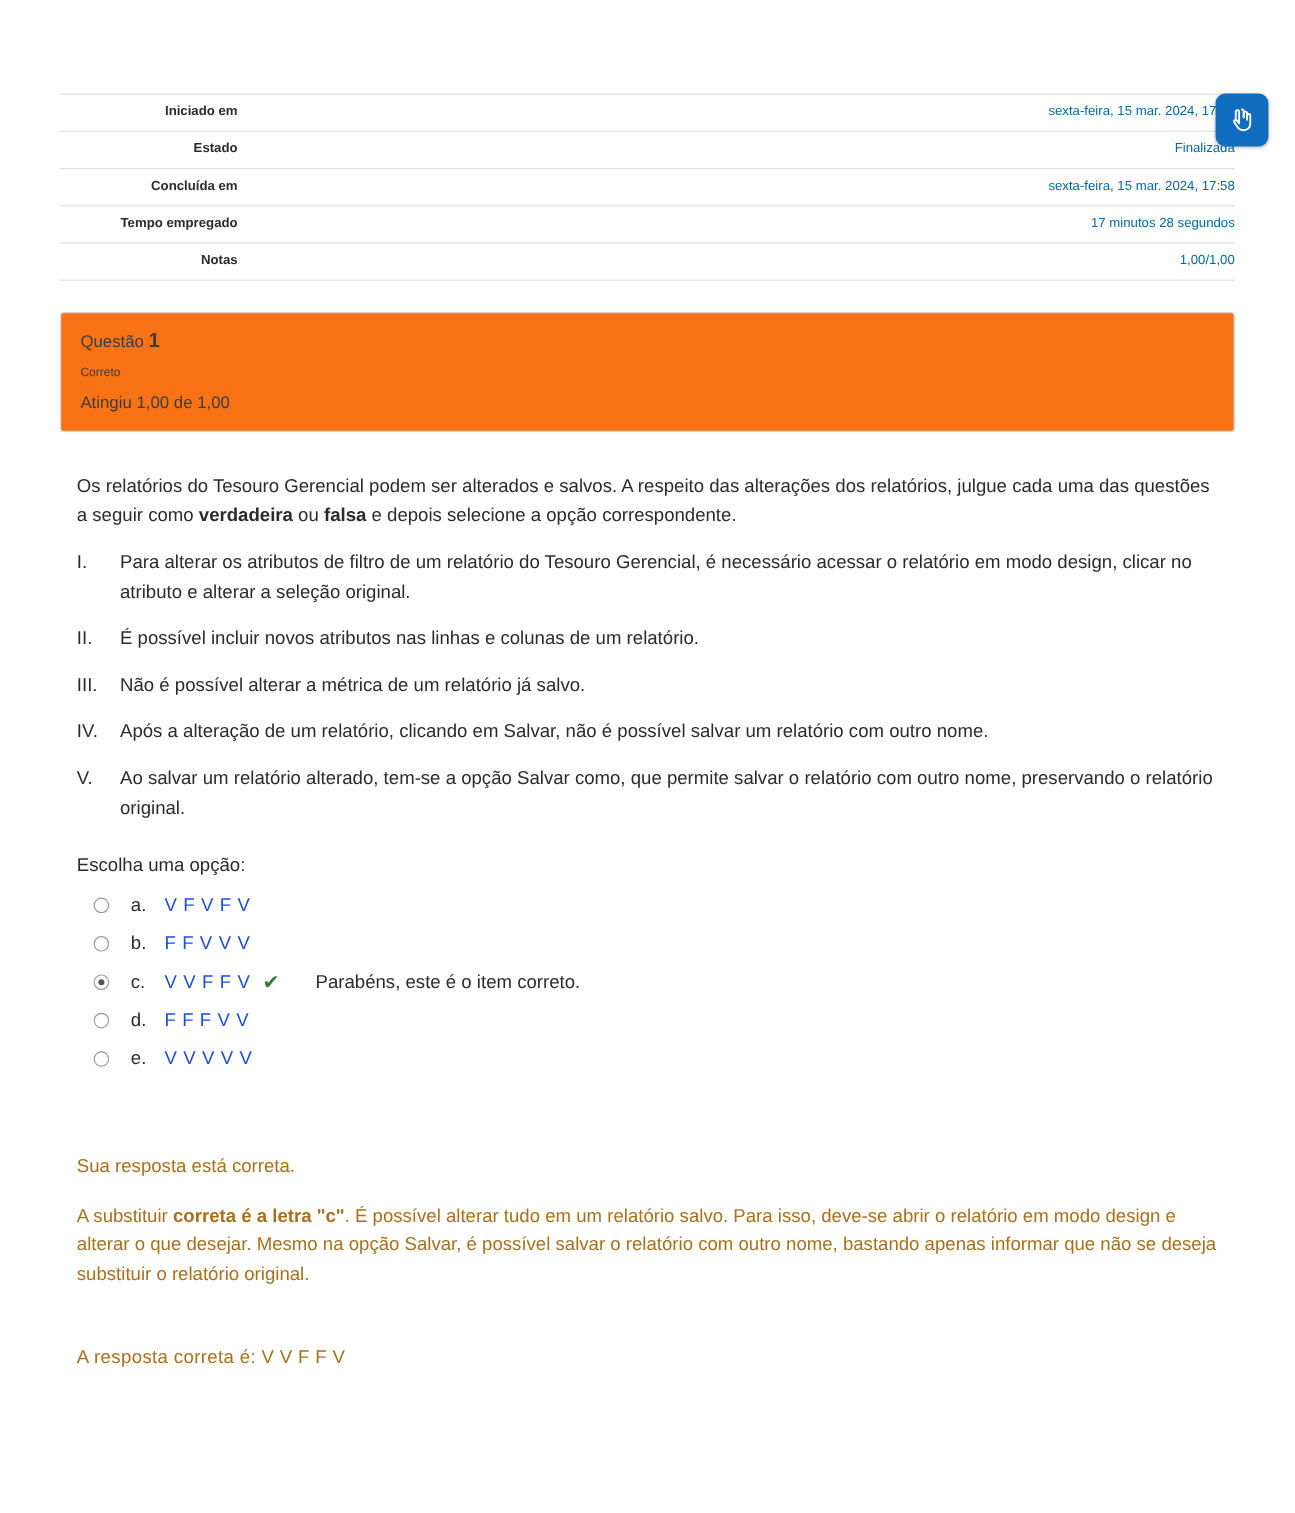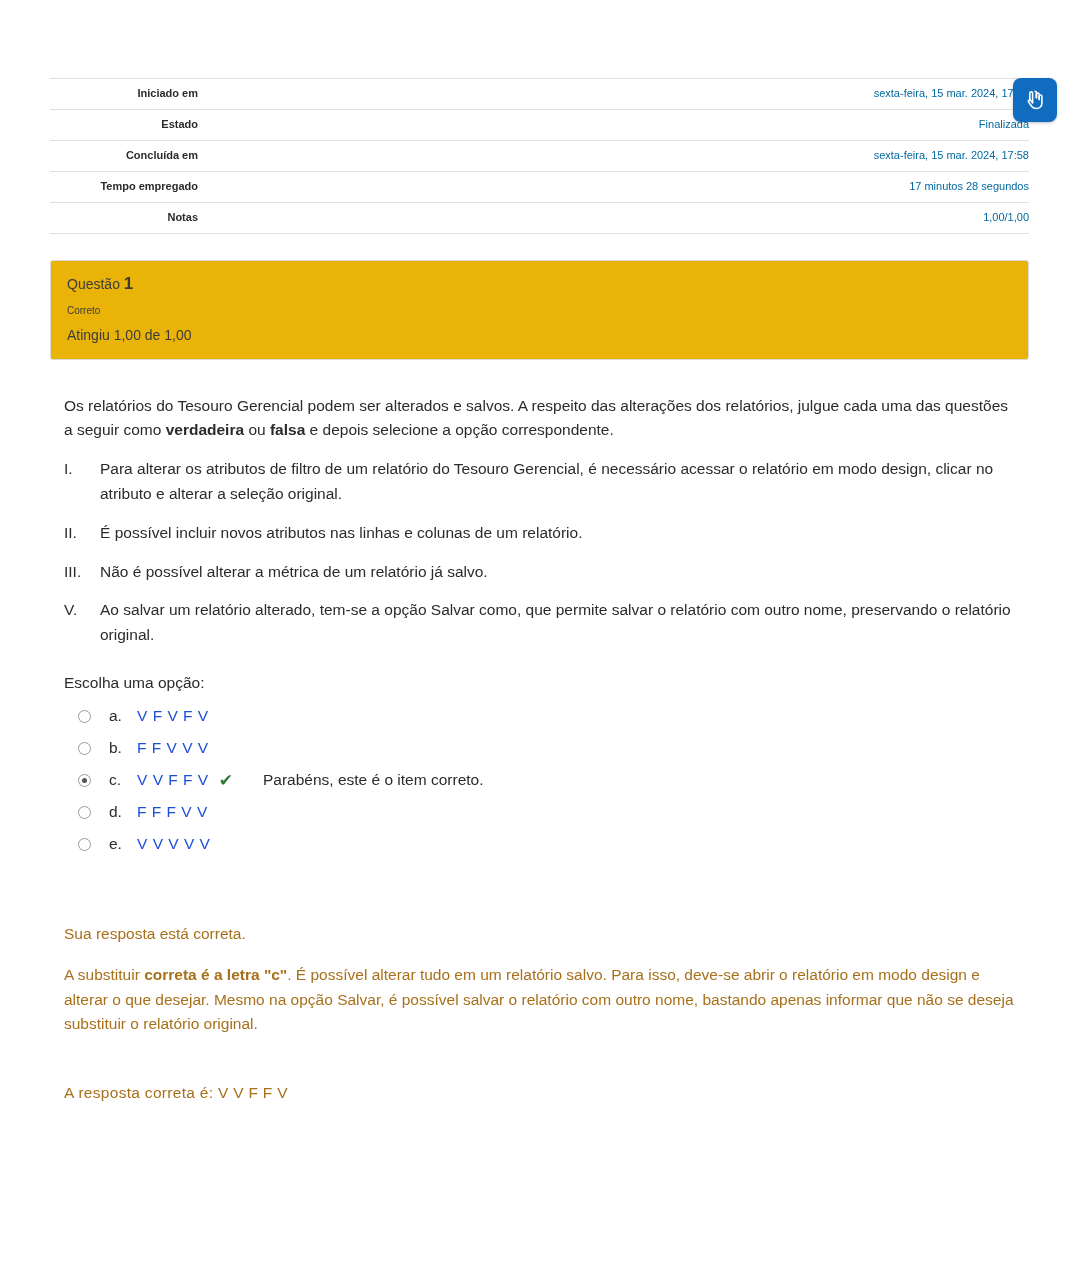--- a/index.html
+++ b/index.html
@@ -69,21 +69,21 @@
     box-shadow: 0 1px 3px rgba(0,0,0,0.25);
   }
   .a11y-btn svg { display: block; }
 
   
   .question-box {
     margin: 26px 50px 0 50px;
     border: 1px solid #d8d8d8;
     border-radius: 3px;
     padding: 13px 16px 16px 16px;
-    background: #eab308;
+    background: #f97316;
   }
   .q-number {
     font-size: 14px;
     color: #3c3c3c;
     margin-bottom: 11px;
   }
   .q-number b { font-size: 17px; }
   .q-state {
     font-size: 10px;
     color: #3c3c3c;
@@ -245,20 +245,24 @@
   </div>
   <div class="stmt">
     <span class="num">II.</span>
     <span class="body">É possível incluir novos atributos nas linhas e colunas de um relatório.</span>
   </div>
   <div class="stmt">
     <span class="num">III.</span>
     <span class="body">Não é possível alterar a métrica de um relatório já salvo.</span>
   </div>
   <div class="stmt">
+    <span class="num">IV.</span>
+    <span class="body">Após a alteração de um relatório, clicando em Salvar, não é possível salvar um relatório com outro nome.</span>
+  </div>
+  <div class="stmt">
     <span class="num">V.</span>
     <span class="body">Ao salvar um relatório alterado, tem-se a opção Salvar como, que permite salvar o relatório com outro nome, preservando o relatório original.</span>
   </div>
 
   <div class="prompt">Escolha uma opção:</div>
 
   <div class="options">
     <div class="opt-row">
       <span class="radio"></span>
       <span class="opt-letter">a.</span>

